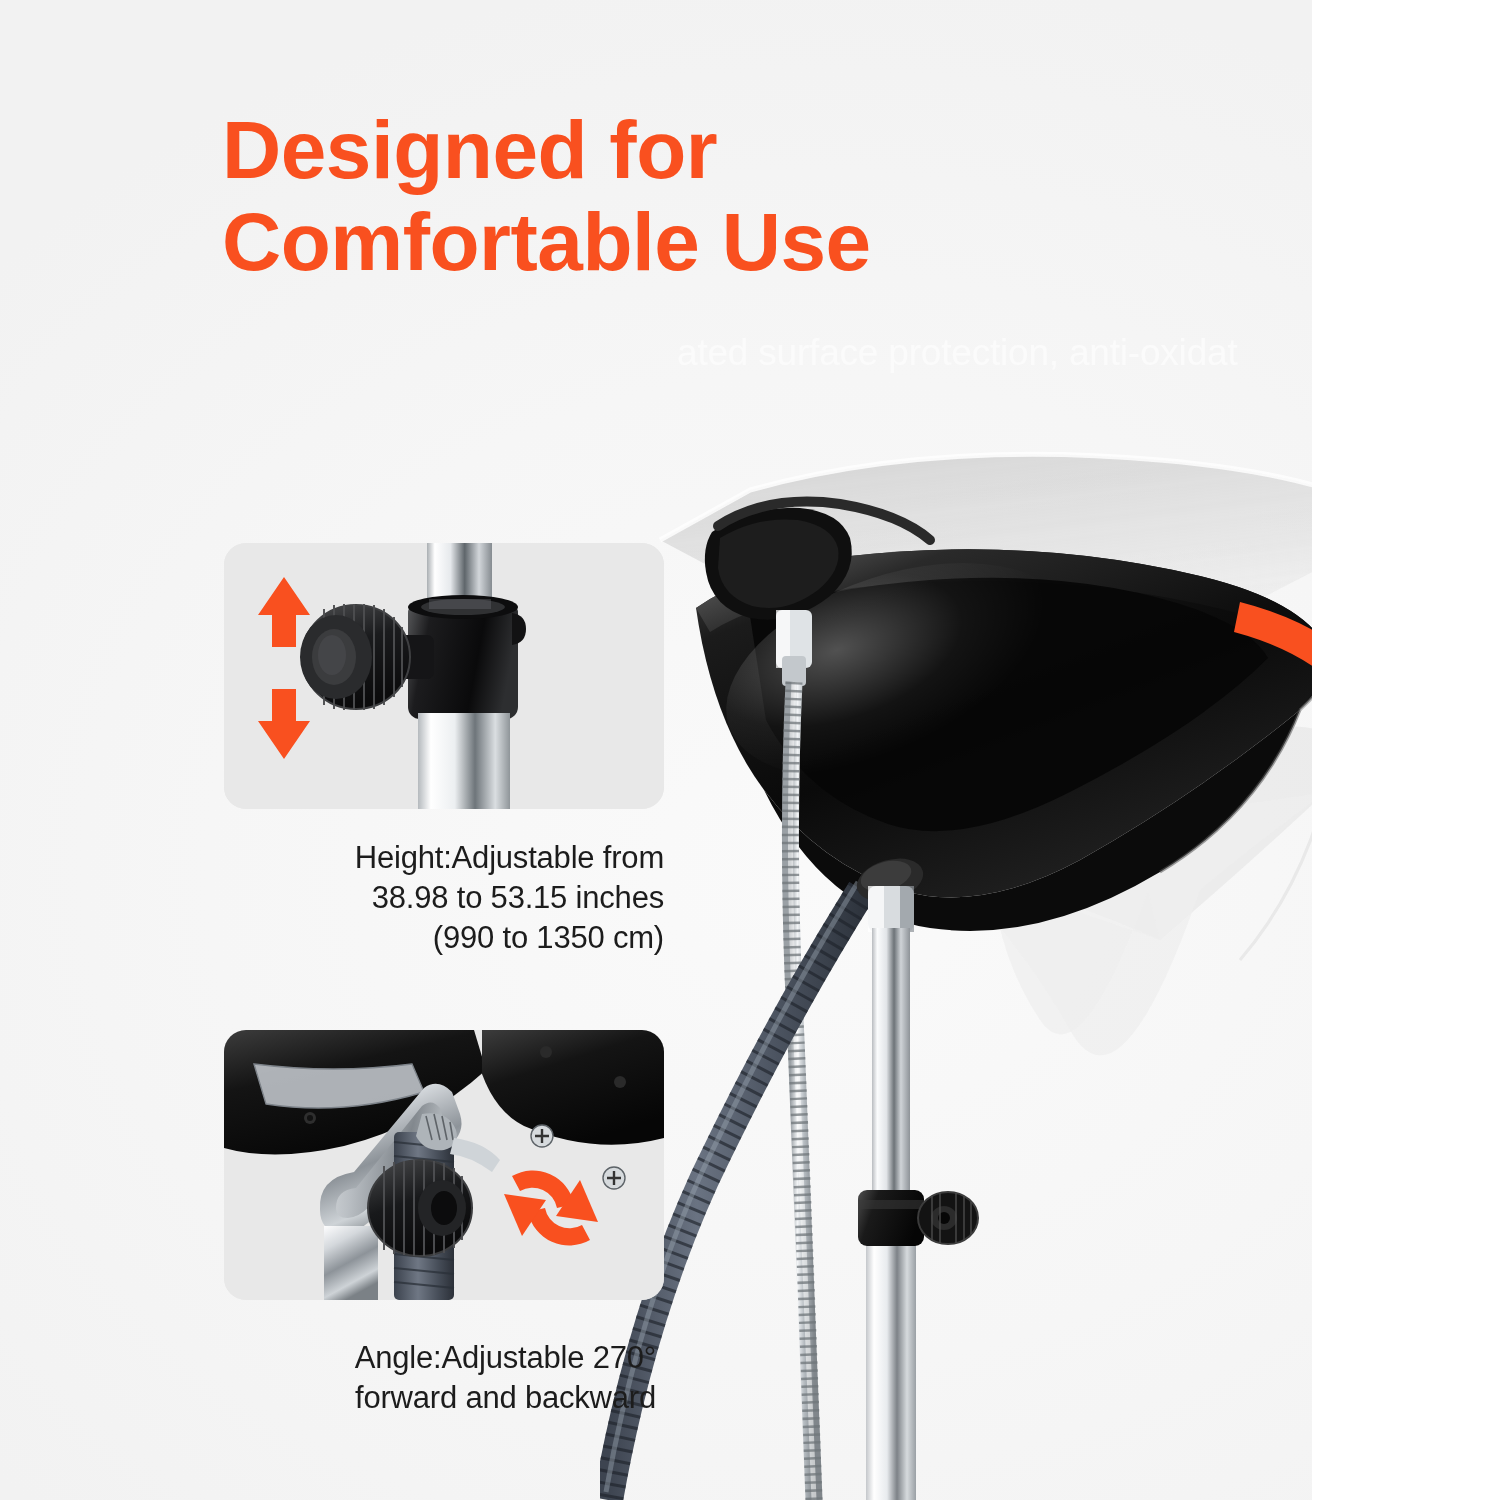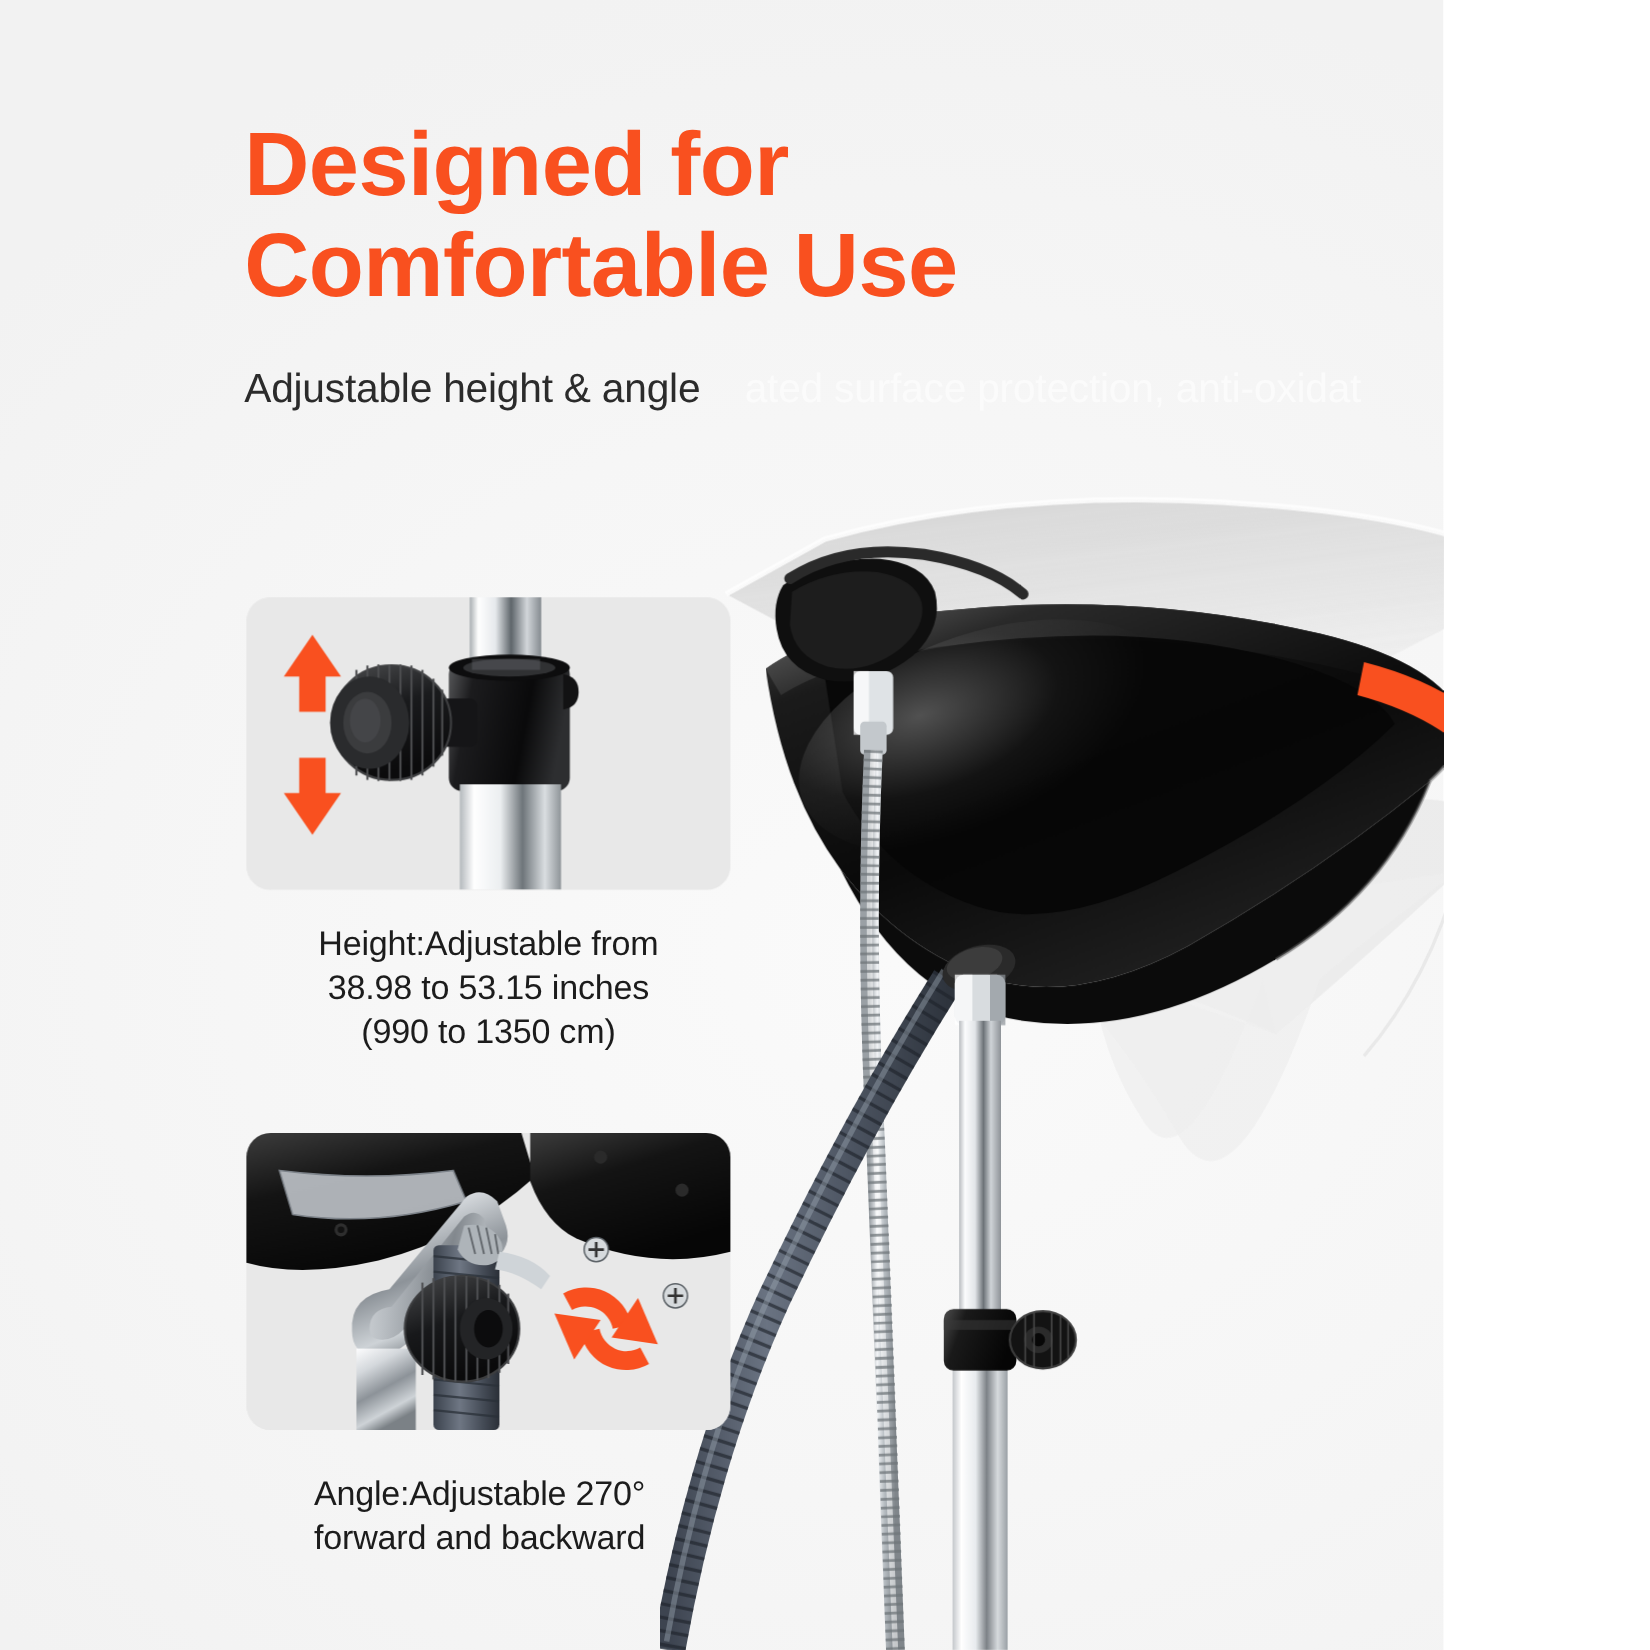--- a/index.html
+++ b/index.html
@@ -47,42 +47,41 @@
     position:absolute;
     background:#e8e8e8;
     border-radius:22px;
     overflow:hidden;
   }
   #inset-height{left:224px;top:543px;width:440px;height:266px;}
   #inset-angle {left:224px;top:1030px;width:440px;height:270px;}
 
   .caption{
     position:absolute;
-    text-align:center;
+    text-align:right;
     font-size:31px;line-height:40px;color:#1c1c1c;
     letter-spacing:-0.2px;white-space:pre-line;
   }
   #cap-height{left:224px;top:838px;width:440px;}
   #cap-angle {left:216px;top:1338px;width:440px;}
 
   
   .fullsvg{position:absolute;left:0;top:0;width:100%;height:100%;display:block;}
   #product-art{position:absolute;left:600px;top:420px;width:900px;height:1080px;}
 </style>
 </head>
 <body>
 
 <div id="stage">
 
   <div class="headline">Designed for
 Comfortable Use</div>
 
   <div class="subline-wrap">
     <div class="subline-ghost">ated surface protection, anti-oxidat</div>
-    <div class="subline">Adjustable height &amp; angle</div>
   </div>
 
   <div id="product-art">
     <svg class="fullsvg" viewBox="0 0 900 1080" preserveAspectRatio="none">
       <defs>
         <linearGradient id="blackBowl" x1="0" y1="0" x2="0.7" y2="1">
           <stop offset="0%" stop-color="#4a4a4a"></stop>
           <stop offset="18%" stop-color="#1b1b1b"></stop>
           <stop offset="55%" stop-color="#0a0a0a"></stop>
           <stop offset="100%" stop-color="#242424"></stop>

